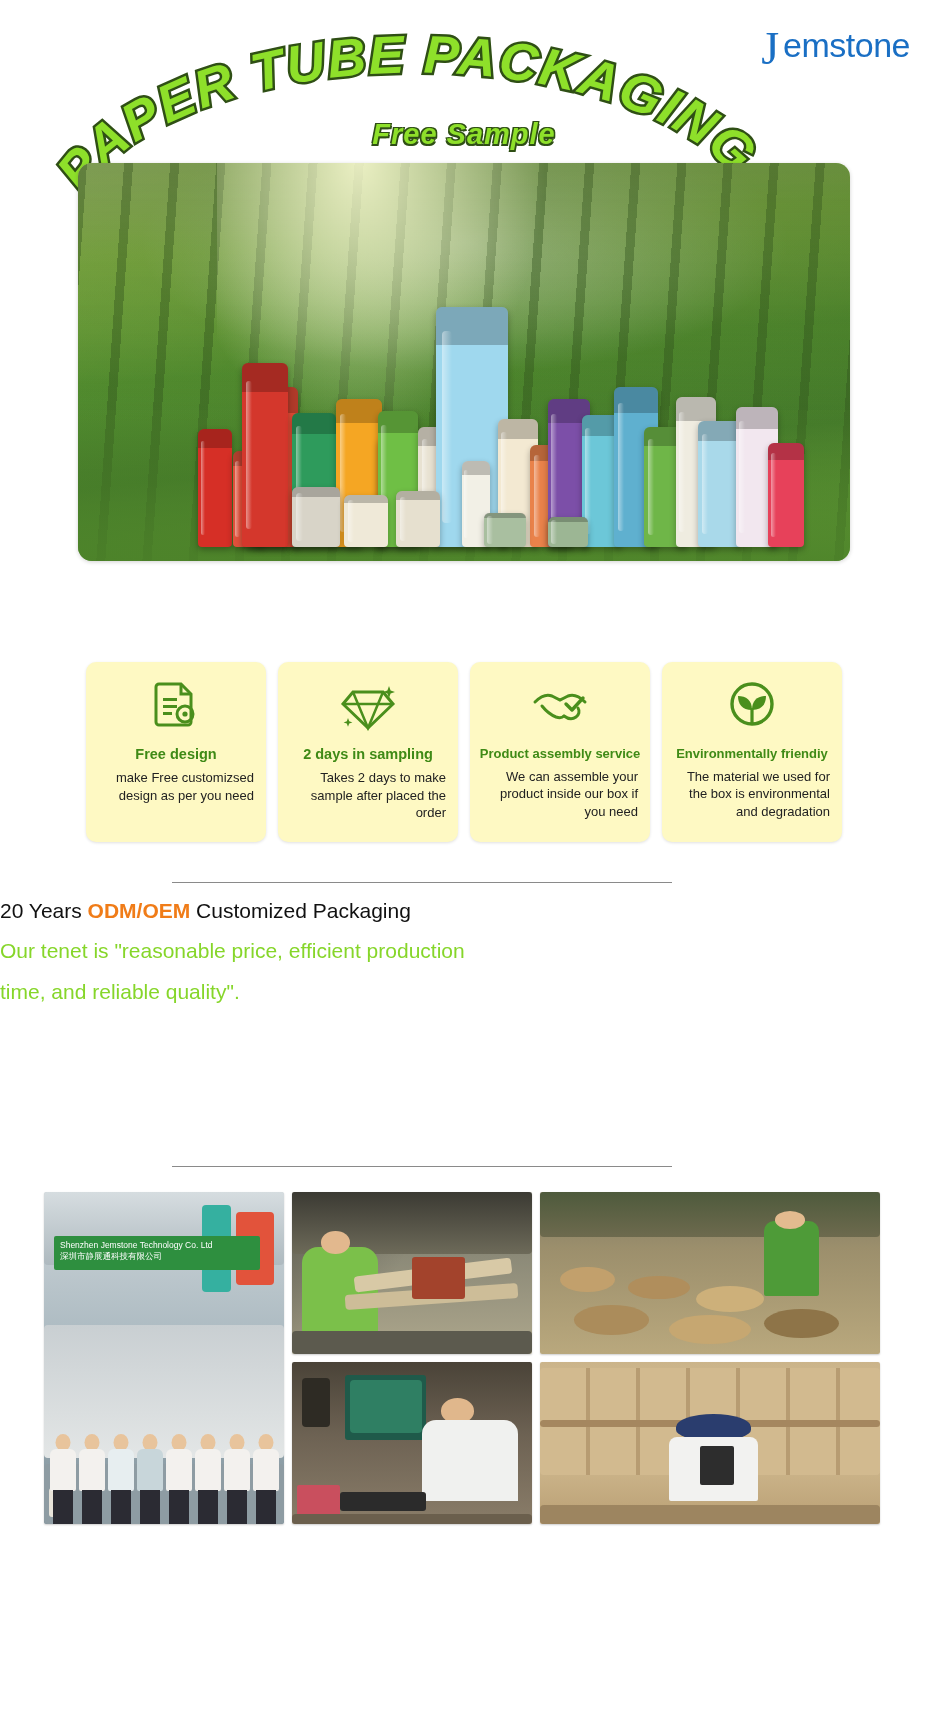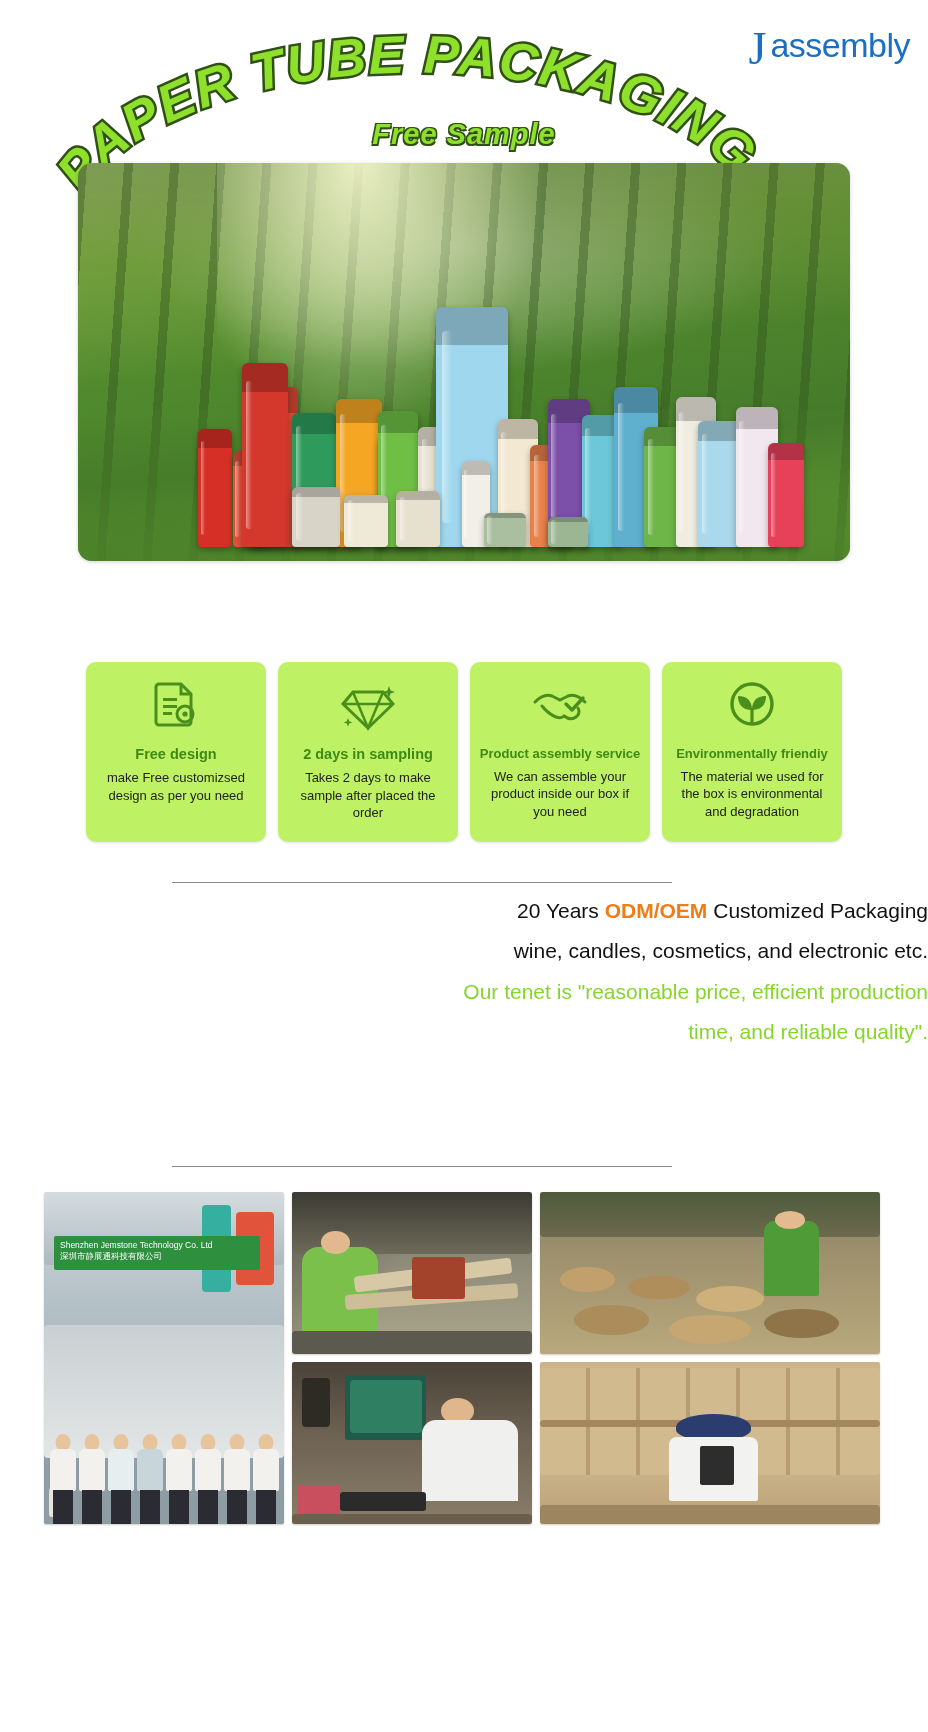--- a/index.html
+++ b/index.html
@@ -146,21 +146,21 @@
   
   .features {
     position: absolute;
     top: 662px; left: 86px;
     width: 756px;
     display: flex;
     gap: 12px;
   }
   .feature-card {
     flex: 1;
-    background: #bef264;
+    background: #fef9c3;
     border-radius: 10px;
     padding: 16px 8px 14px;
     text-align: center;
     box-shadow: 0 1px 3px rgba(0,0,0,.12);
     min-height: 180px;
   }
   .feature-icon { height: 58px; display: flex; align-items: center; justify-content: center; }
   .feature-icon svg { display: block; }
   .feature-title {
     color: #3f8a16;
@@ -169,36 +169,37 @@
     margin-top: 10px;
     line-height: 1.2;
   }
   .feature-title.sm { font-size: 13px; }
   .feature-desc {
     color: #222;
     font-size: 13px;
     line-height: 1.35;
     margin-top: 6px;
     padding: 0 4px;
+    text-align: right;
   }
 
   
   .rule {
     position: absolute;
     left: 172px; width: 500px; height: 1px;
     background: #8a8a8a;
   }
   .rule-top { top: 882px; }
   .rule-bottom { top: 1166px; }
 
   
   .copy {
     position: absolute;
     top: 898px; left: 0; width: 928px;
-    text-align: right;
+    text-align: left;
   }
   .copy p {
     margin: 0 0 14px 0;
     font-size: 21px;
     color: #111;
     line-height: 1.25;
   }
   .copy .hl-orange { color: #f07c18; font-weight: bold; }
   .copy .green { color: #86d62a; }
   .copy .cap-j { font-weight: bold; }
@@ -282,21 +283,21 @@
     border-radius: 10px 10px 4px 4px;
   }
 </style>
 </head>
 <body>
 
 <div class="page">
 
   <div class="brand">
     <span class="brand-mark">J</span>
-    <span class="brand-text">assembly</span>
+    <span class="brand-text">emstone</span>
   </div>
 
   <div class="arc-wrap">
     <svg viewBox="0 0 700 170" preserveAspectRatio="xMidYMid meet">
       <defs>
         <path id="arcpath" d="M 18,168 A 350,175 0 0 1 682,150"></path>
       </defs>
       <text class="arc-text arc-stroke">
         <textPath href="#arcpath" startOffset="50%" text-anchor="middle">PAPER TUBE PACKAGING</textPath>
       </text>
@@ -405,21 +406,20 @@
     </div>
   </div>
 
   <div class="rule rule-top"></div>
   <div class="rule rule-bottom"></div>
 
   <div class="copy">
     <p>
       <span>20 Years </span><span class="hl-orange">ODM/OEM</span><span>  Customized Packaging</span>
     </p>
-    <p>wine, candles, cosmetics, and electronic etc.</p>
     <p class="green">Our tenet is "reasonable price, efficient production</p>
     <p class="green">time, and reliable quality".</p>
   </div>
 
   <div class="gallery">
 
     <div class="photo ph-workshop">
       <div class="blob" style="left:0;top:0;width:100%;height:38%;background:linear-gradient(to bottom,#3b3a33,#6d6a59);"></div>
       <div class="blob" style="left:4%;top:34%;width:32%;height:58%;background:#7bc04a;border-radius:16px 16px 2px 2px;"></div>
       <div class="blob" style="left:12%;top:24%;width:12%;height:14%;background:#e2b88e;border-radius:50%;"></div>

